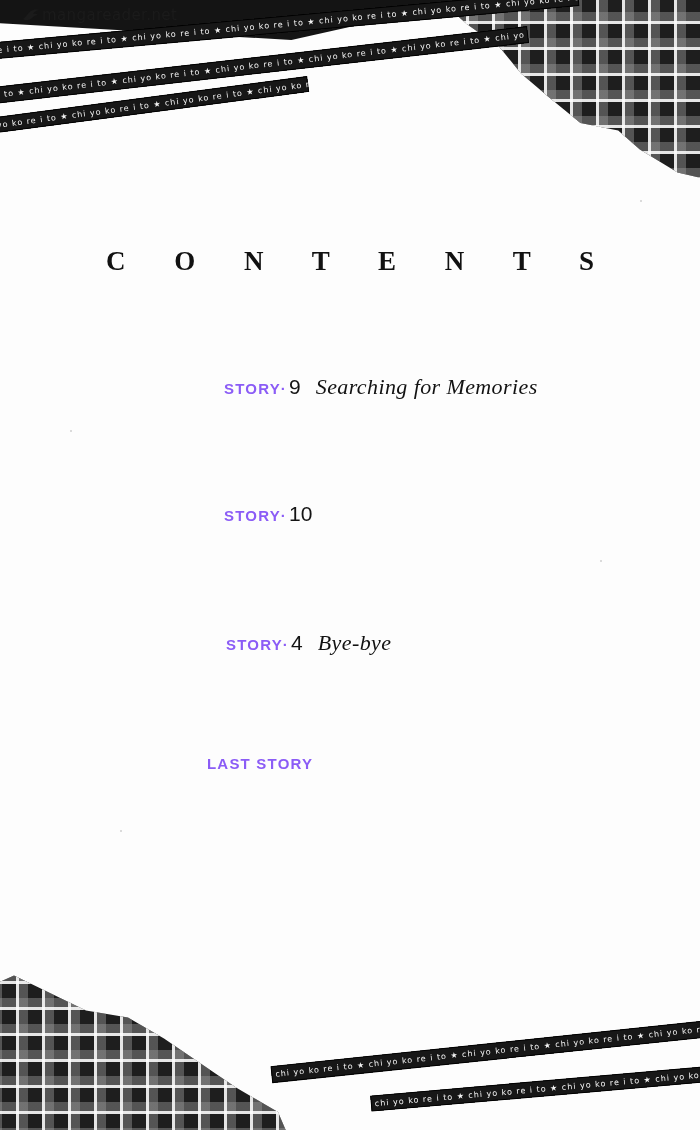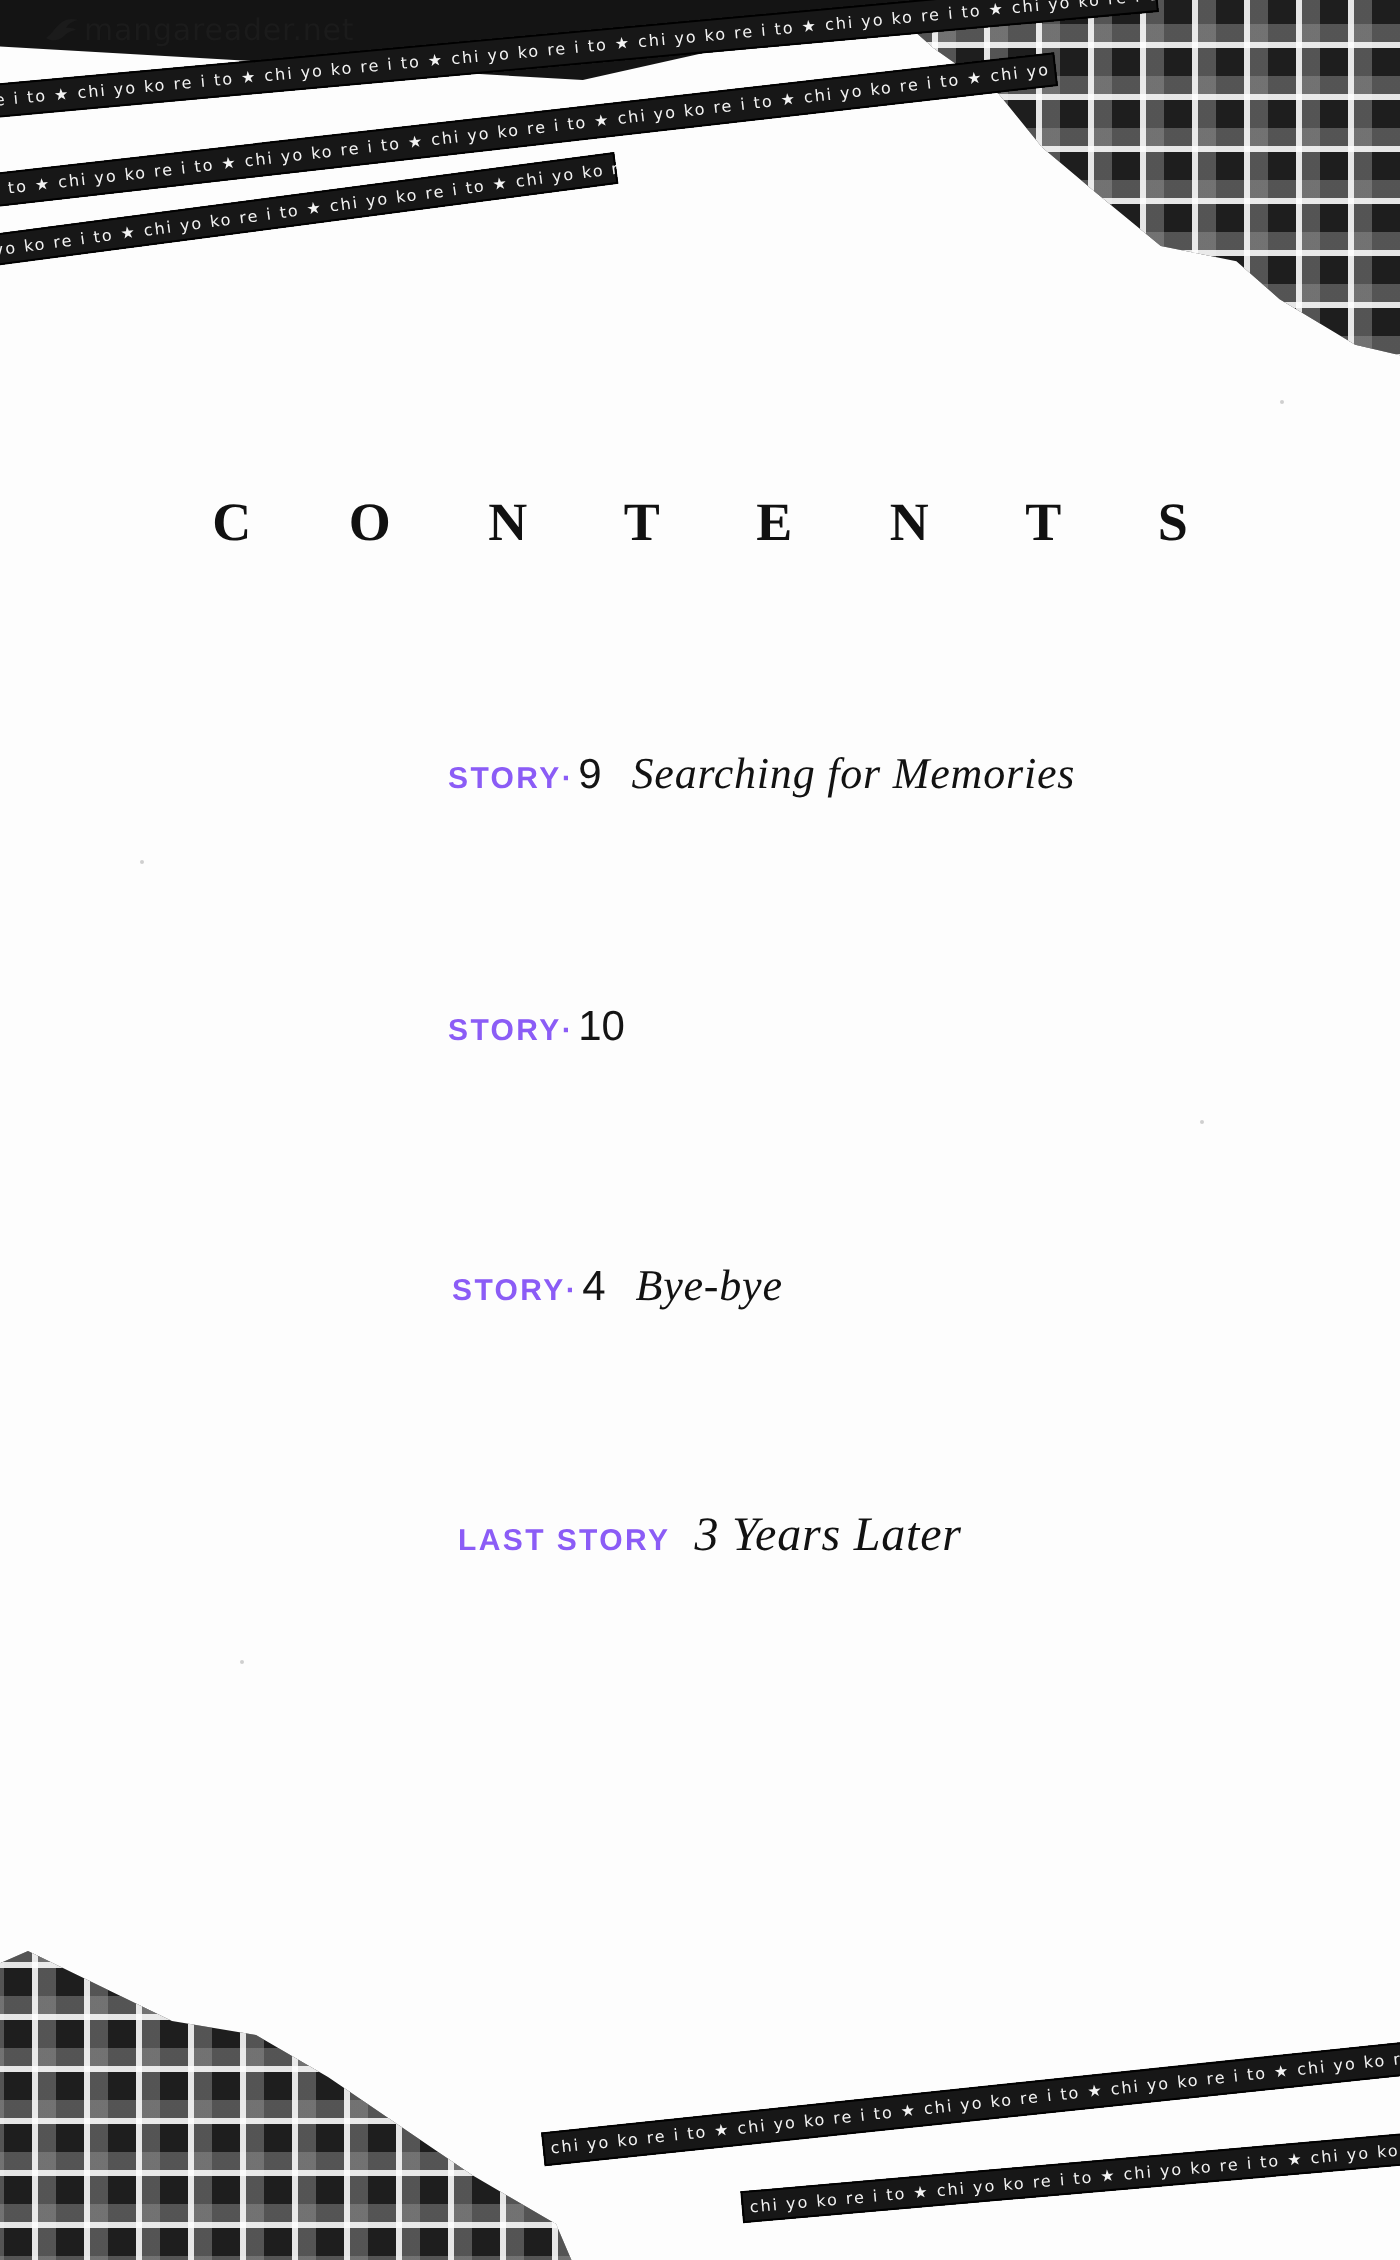--- a/index.html
+++ b/index.html
@@ -160,21 +160,21 @@
     font-size: 22px;
     color: #121212;
     margin-left: 15px;
     letter-spacing: 0.4px;
   }
 
   #entry-1 { top: 374px; left: 224px; }
   #entry-2 { top: 502px; left: 224px; }
   #entry-3 { top: 630px; left: 226px; }
 
-  #entry-4 { top: 755px; left: 229px; text-align: right; }
+  #entry-4 { top: 755px; left: 207px; text-align: right; }
   #entry-4 .title {
     font-size: 24px;
     margin-left: 12px;
   }
 
   #entry-5 {
     position: absolute;
     top: 885px;
     left: 220px;
     display: block;
@@ -261,18 +261,17 @@
 
     <div class="entry" id="entry-3">
       <span class="label">STORY</span>
         <span class="label">·</span>
         <span class="num">4</span>
       <span class="title">Bye-bye</span>
     </div>
 
     <div class="entry" id="entry-4">
       <span class="label">LAST STORY</span>
-      <span class="title">3 Years Later</span>
     </div>
 
 
   </div>
 </div>
 
 </body></html>

